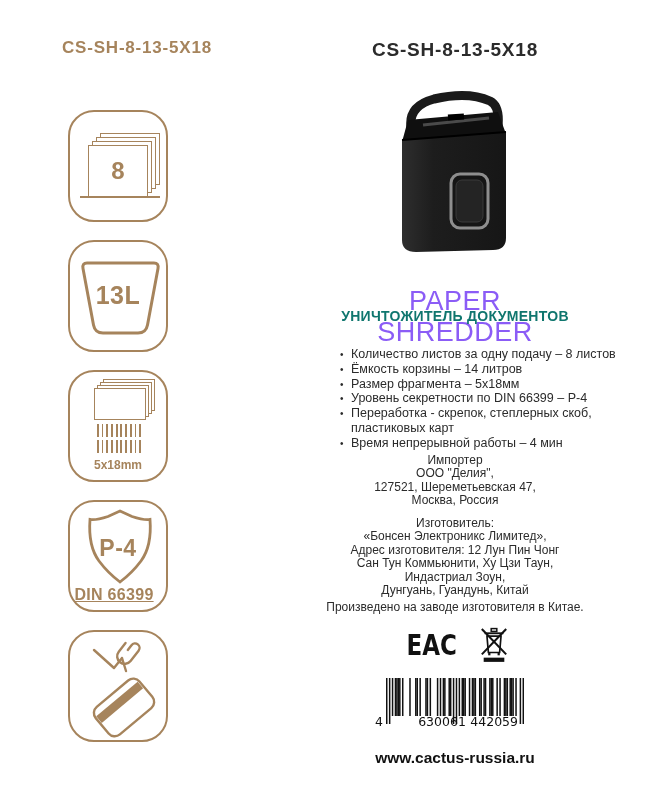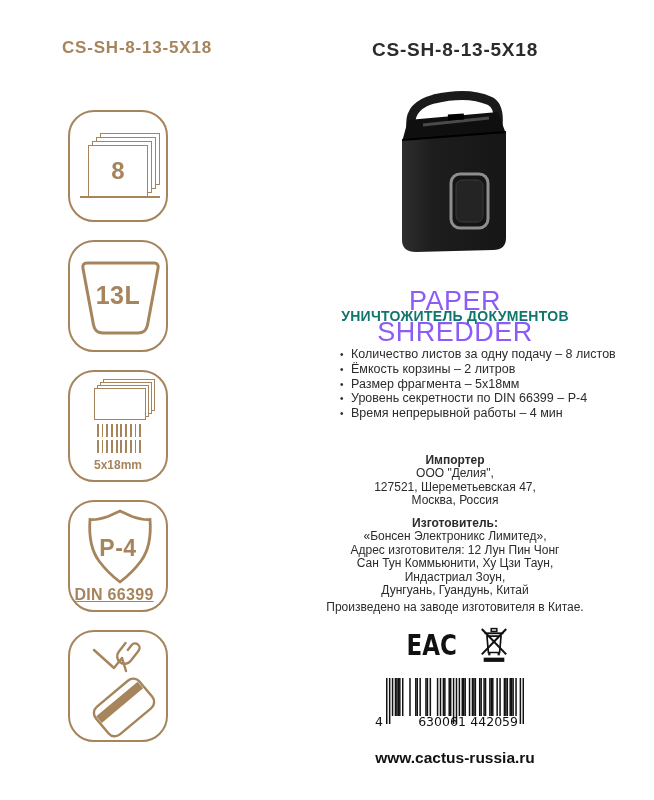--- a/index.html
+++ b/index.html
@@ -53,21 +53,21 @@
 
   .specs{position:absolute;left:338px;top:347px;width:292px;margin:0;padding:0;list-style:none;
          font-size:12.5px;line-height:14.8px;color:#2b2b2b;}
   .specs li{position:relative;padding-left:13px;}
   .specs li::before{content:"•";position:absolute;left:2px;top:1px;font-size:10px;}
 
   .cblock{position:absolute;left:330px;width:250px;text-align:center;
           font-size:12px;line-height:13.4px;color:#2b2b2b;}
   .importer{top:454px;}
   .manufacturer{top:517px;}
-  .cblock .head{font-weight:bold;}
+  .cblock .head{font-weight:normal;}
   .made-in{position:absolute;left:320px;top:600px;width:270px;text-align:center;
            font-size:12px;color:#2b2b2b;}
 
   .certs{position:absolute;left:330px;top:626px;width:250px;height:38px;
          display:flex;align-items:center;justify-content:center;gap:16px;}
   .eac{font-size:28px;font-weight:bold;color:#111;transform:scaleX(.82);letter-spacing:0;
        font-family:"DejaVu Sans",sans-serif;}
 
   .barcode{position:absolute;left:330px;top:678px;width:250px;height:58px;}
   .bars{position:relative;width:138px;margin:0 auto;}
@@ -161,23 +161,24 @@
     <path d="M6 52 L110 44" stroke="#000" stroke-width="2"></path>
     <rect x="55" y="86" width="37" height="54" rx="9" fill="#151515" stroke="#8e8e8e" stroke-width="3"></rect>
     <rect x="60" y="92" width="27" height="42" rx="6" fill="#242424" stroke="#3a3a3a" stroke-width="1"></rect>
   </svg>
 
   <h1 class="title">PAPER SHREDDER</h1>
   <h2 class="subtitle">УНИЧТОЖИТЕЛЬ ДОКУМЕНТОВ</h2>
 
   <ul class="specs">
       <li>Количество листов за одну подачу – 8 листов</li>
-      <li>Ёмкость корзины – 2 литров</li>
+      <li>Ёмкость корзины – 14 литров</li>
       <li>Размер фрагмента – 5х18мм</li>
       <li>Уровень секретности по DIN 66399 – Р-4</li>
+      <li>Переработка - скрепок, степлерных скоб, пластиковых карт</li>
       <li>Время непрерывной работы – 4 мин</li>
     </ul>
 
   <div class="cblock importer">
     <div class="head">Импортер</div>
     <div>
         <div>ООО "Делия",</div>
         <div>127521, Шереметьевская 47,</div>
         <div>Москва, Россия</div>
       </div>

